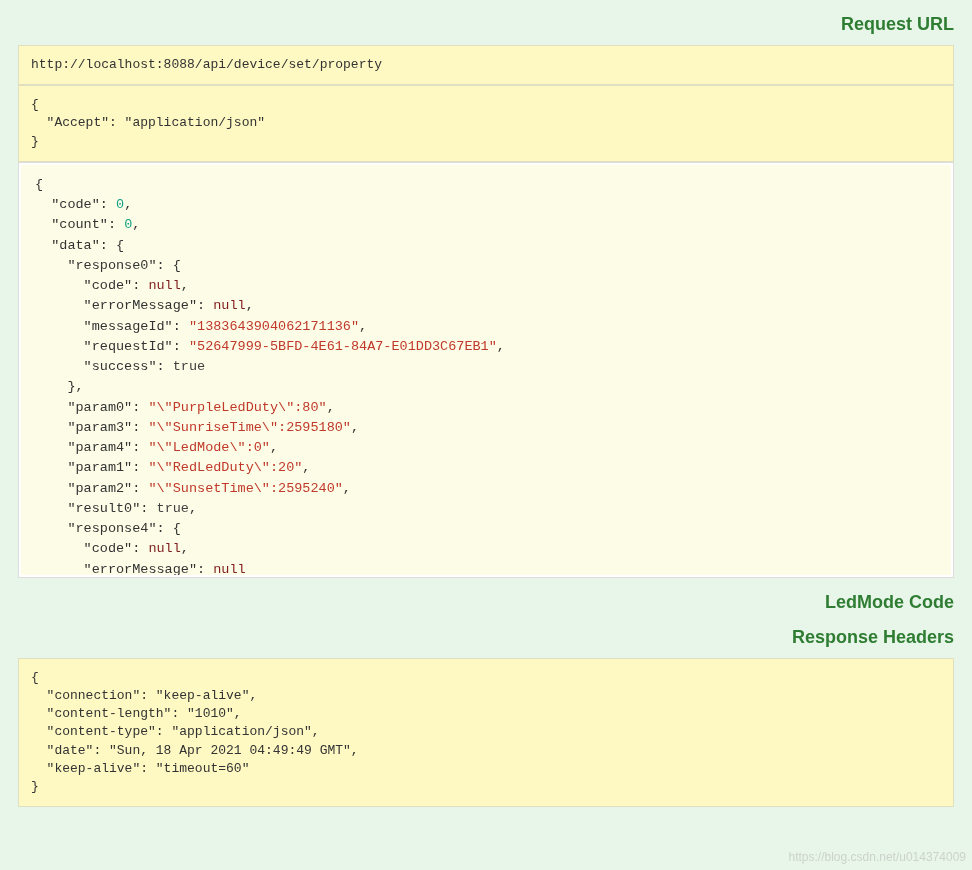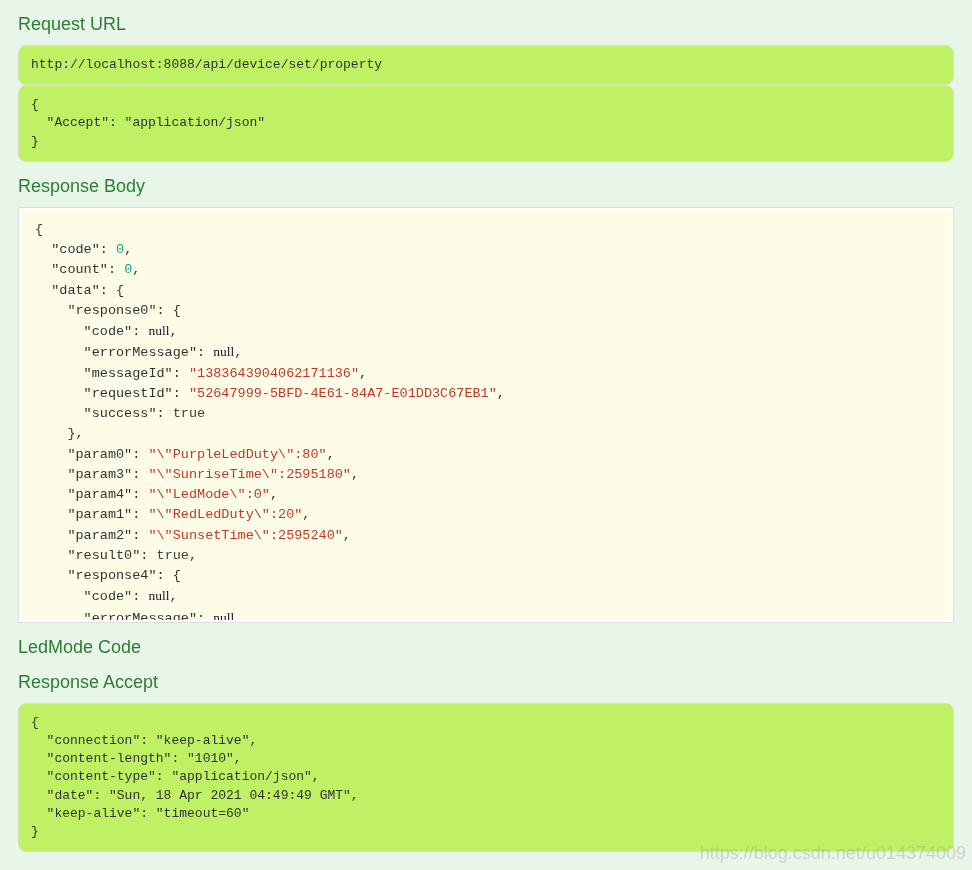--- a/index.html
+++ b/index.html
@@ -8,28 +8,29 @@
     padding: 0;
     width: 972px;
     background: #e8f5e9;
     font-family: -apple-system, BlinkMacSystemFont, "Segoe UI", Arial, sans-serif;
   }
   .container {
     padding: 0 18px 18px 18px;
   }
   h4.section-title {
     color: #2e7d32;
-    font-weight: 400;
+    font-weight: 700;
     font-size: 18px;
     margin: 14px 0 10px 0;
+    text-align: right;
   }
   .code-box {
-    background: #bef264;
+    background: #fef9c3;
     border: 1px solid #e0e0c0;
-    border-radius: 8px;
+    border-radius: 0;
     padding: 10px 12px;
     font-family: Consolas, "Courier New", monospace;
     font-size: 13px;
     color: #333;
     white-space: pre;
     overflow: auto;
     line-height: 1.4;
   }
   .response-body-frame {
     background: #fff;
@@ -42,49 +43,48 @@
     overflow-y: scroll;
     padding: 10px 14px;
     font-family: Consolas, "Courier New", monospace;
     font-size: 13.5px;
     line-height: 1.5;
   }
   .json-key   { color: #333; }
   .json-str   { color: #c0392b; }
   .json-num   { color: #16a085; }
   .json-bool  { color: #404040; }
-  .json-null  { color: #0f172a; font-family: Liberation Serif, serif; }
+  .json-null  { color: #7f1d1d; }
   .json-punc  { color: #333; }
   .json-line { display: block; white-space: pre; }
   .watermark {
     position: fixed;
     bottom: 6px;
     right: 6px;
     color: rgba(150,150,150,0.35);
-    font-size: 18px;
+    font-size: 12px;
     font-family: Arial, sans-serif;
     pointer-events: none;
   }
   ::-webkit-scrollbar { width: 16px; background: #f0f0f0; }
   ::-webkit-scrollbar-thumb { background: #c2c2c2; border: 2px solid #f0f0f0; border-radius: 2px; }
   ::-webkit-scrollbar-button { height: 16px; background: #f0f0f0; }
 </style>
 </head>
 <body>
 
 <div class="container">
 
   <h4 class="section-title">Request URL</h4>
   <div class="code-box">http://localhost:8088/api/device/set/property</div>
 
   <div class="code-box">{
   "Accept": "application/json"
 }</div>
 
-  <h4 class="section-title">Response Body</h4>
   <div class="response-body-frame">
     <div class="response-body-scroll" id="response-body-scroll">
         <span class="json-line"><span class="json-punc">{</span></span>
         <span class="json-line">  <span class="json-key">"code"</span><span class="json-punc">: </span><span class="json-num">0</span><span class="json-punc">,</span></span>
         <span class="json-line">  <span class="json-key">"count"</span><span class="json-punc">: </span><span class="json-num">0</span><span class="json-punc">,</span></span>
         <span class="json-line">  <span class="json-key">"data"</span><span class="json-punc">: {</span></span>
         <span class="json-line">    <span class="json-key">"response0"</span><span class="json-punc">: {</span></span>
         <span class="json-line">      <span class="json-key">"code"</span><span class="json-punc">: </span><span class="json-null">null</span><span class="json-punc">,</span></span>
         <span class="json-line">      <span class="json-key">"errorMessage"</span><span class="json-punc">: </span><span class="json-null">null</span><span class="json-punc">,</span></span>
         <span class="json-line">      <span class="json-key">"messageId"</span><span class="json-punc">: </span><span class="json-str">"1383643904062171136"</span><span class="json-punc">,</span></span>
@@ -98,21 +98,21 @@
         <span class="json-line">    <span class="json-key">"param2"</span><span class="json-punc">: </span><span class="json-str">"\"SunsetTime\":2595240"</span><span class="json-punc">,</span></span>
         <span class="json-line">    <span class="json-key">"result0"</span><span class="json-punc">: </span><span class="json-bool">true</span><span class="json-punc">,</span></span>
         <span class="json-line">    <span class="json-key">"response4"</span><span class="json-punc">: {</span></span>
         <span class="json-line">      <span class="json-key">"code"</span><span class="json-punc">: </span><span class="json-null">null</span><span class="json-punc">,</span></span>
         <span class="json-line">      <span class="json-key">"errorMessage"</span><span class="json-punc">: </span><span class="json-null">null</span></span>
       </div>
   </div>
 
   <h4 class="section-title">LedMode Code</h4>
 
-  <h4 class="section-title">Response Accept</h4>
+  <h4 class="section-title">Response Headers</h4>
   <div class="code-box">{
   "connection": "keep-alive",
   "content-length": "1010",
   "content-type": "application/json",
   "date": "Sun, 18 Apr 2021 04:49:49 GMT",
   "keep-alive": "timeout=60"
 }</div>
 
 </div>
 

